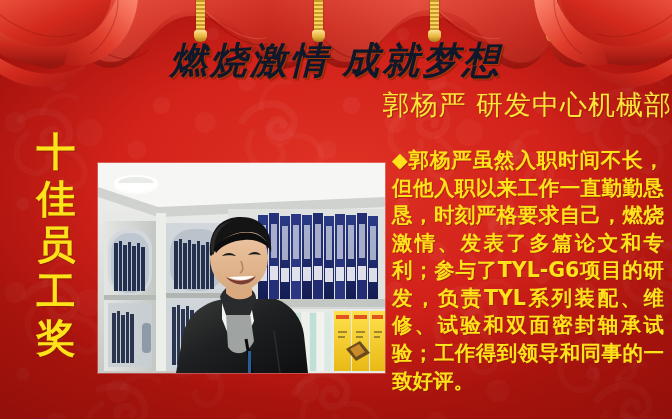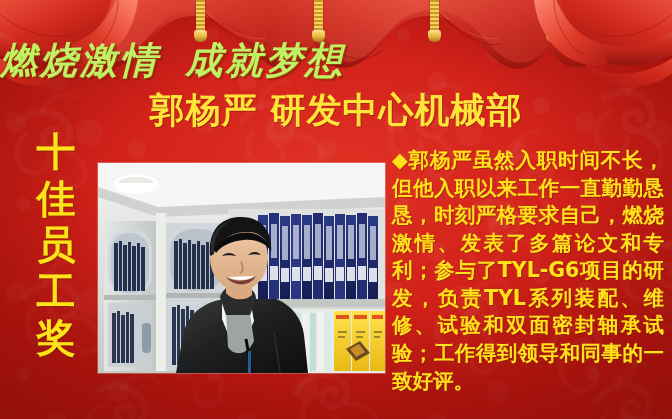--- a/index.html
+++ b/index.html
@@ -101,36 +101,37 @@
     text-shadow: 0 0 1px #8a4a00, 1px 1px 0 rgba(120,30,0,.55);
     font-family: "DejaVu Serif", "Liberation Serif", serif;
   }
   .vlabel span { display: block; }
 
   
   .headline {
     position: absolute;
     left: 0; right: 0;
     top: 36px;
-    color: #bef264;
+    text-align: center;
+    color: #0f172a;
     font-size: 37px;
     font-weight: 700;
     letter-spacing: 3px;
-    font-family: Liberation Mono, monospace;
+    font-family: Liberation Serif, serif;
     font-style: italic;
     text-shadow: 1px 1px 0 #a33a06, 2px 2px 1px rgba(90,20,0,.45);
   }
   .subtitle {
     position: absolute;
     left: 0; right: 0;
     top: 87px;
-    text-align: center;
+    text-align: right;
     color: #ffe53a;
-    font-size: 35px;
-    font-weight: 700;
+    font-size: 27px;
+    font-weight: 400;
     letter-spacing: 1px;
     text-shadow: 1px 1px 0 rgba(120,30,0,.5);
   }
 
   
   .photo-frame {
     position: absolute;
     left: 98px;
     top: 163px;
     width: 287px;

